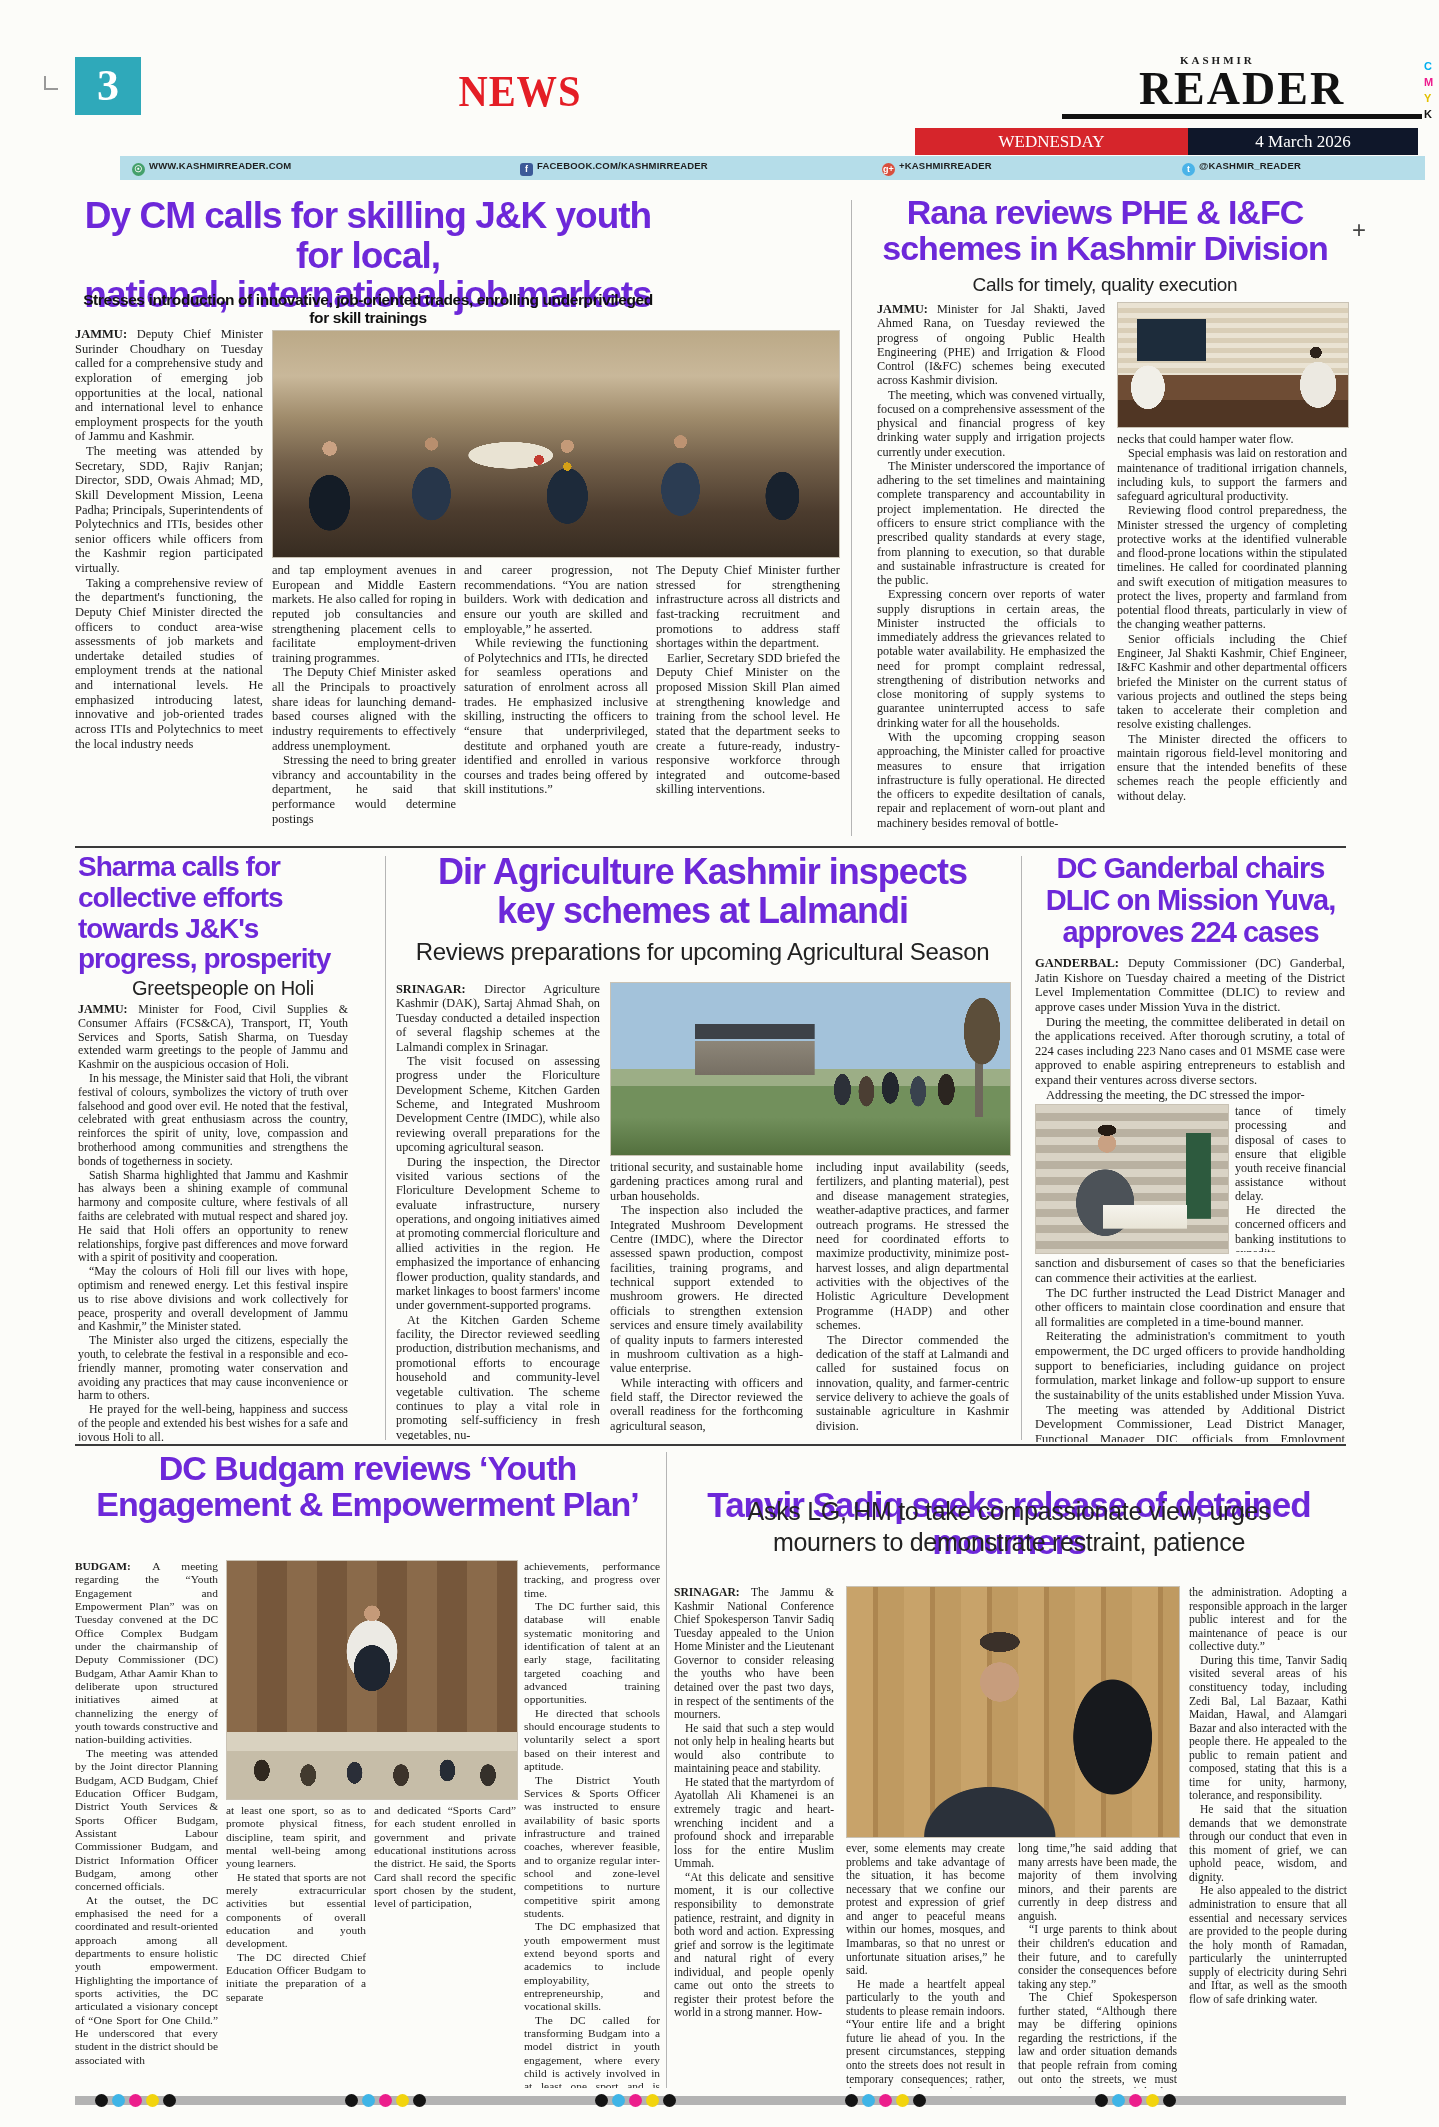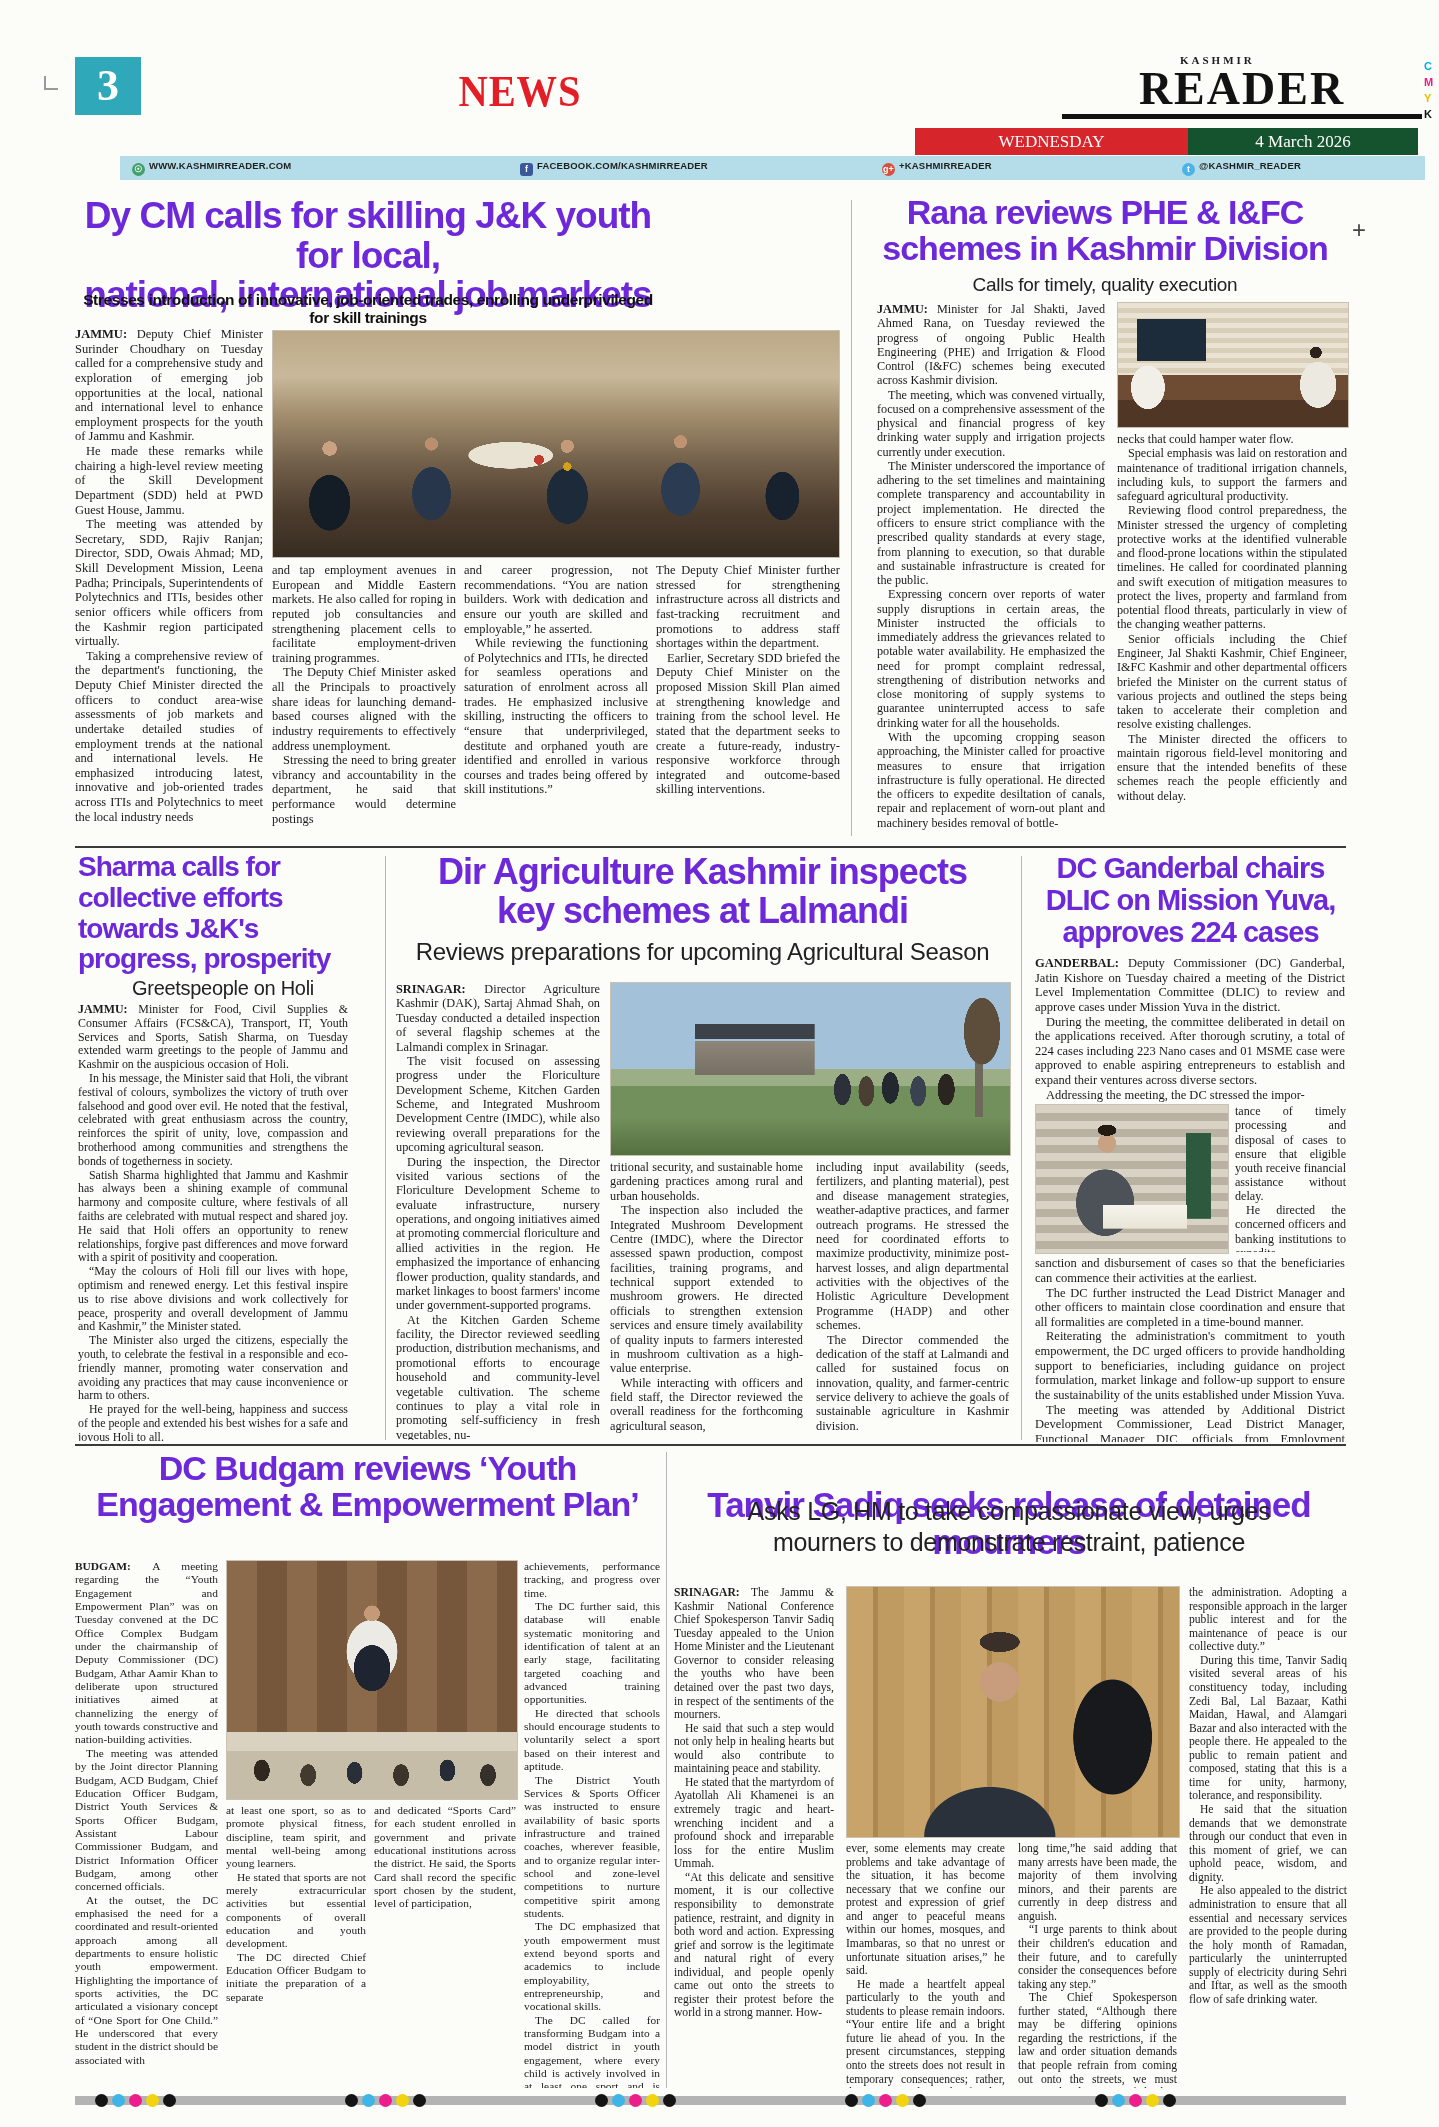--- a/index.html
+++ b/index.html
@@ -73,21 +73,21 @@
     radial-gradient(ellipse 30px 38px at 50% 45%, #1e2530 0 60%, transparent 61%),
     radial-gradient(ellipse 42px 52px at 50% 38%, #eceae4 0 60%, transparent 61%),
     repeating-linear-gradient(90deg,#8a6a4a 0 30px,#76573b 30px 60px);}
   .ph-tanvir{background:
     radial-gradient(ellipse 65px 95px at 80% 60%, #17191d 0 60%, transparent 61%),
     radial-gradient(ellipse 32px 16px at 46% 22%, #3a3029 0 62%, transparent 63%),
     radial-gradient(circle 30px at 46% 38%, #c79d7d 0 65%, transparent 66%),
     radial-gradient(ellipse 105px 80px at 43% 100%, #2b313a 0 62%, transparent 63%),
     repeating-linear-gradient(90deg,#c8a36a 0 26px,#ad8650 26px 31px,#bf9a61 31px 57px);}
   .dateline-red{background:#d6252b;}
-  .dateline-black{background:#14532d;}
+  .dateline-black{background:#0f172a;}
   .datebar span{color:#fff;font-weight:400;font-size:17px;line-height:27px;display:block;text-align:center;}
   .social{background:#b5dde9;}
   .social-item{position:absolute;top:4px;font-family:"Liberation Sans",sans-serif;
                font-weight:700;font-size:9.5px;color:#1e1e1e;letter-spacing:.2px;}
   .sicon{display:inline-block;width:13px;height:13px;border-radius:50%;color:#fff;
          font:700 9px/13px "Liberation Sans",sans-serif;text-align:center;vertical-align:-3px;margin-right:4px;}
   .cmyk span{display:block;font:700 11px/16px "Liberation Sans",sans-serif;}
   .dots{position:absolute;top:-2px;display:flex;gap:4px;}
   .dots i{width:13px;height:13px;border-radius:50%;display:block;}
 </style>
@@ -149,21 +149,20 @@
   <div class="abs rule-v" style="left:1021px;top:856px;height:584px;"></div>
   <div class="abs rule-v" style="left:666px;top:1452px;height:636px;"></div>
 
   <div>
     <div class="abs headline center" style="left:78px;top:196px;width:580px;font-size:37px;">Dy CM calls for skilling J&amp;K youth for local,
 national, international job markets</div>
     <div class="abs sub-bold center" style="left:78px;top:291px;width:580px;font-size:15.5px;letter-spacing:-0.4px;">Stresses introduction of innovative, job-oriented trades, enrolling underprivileged for skill trainings</div>
     <div class="ph ph-dycm" style="left:272px;top:330px;width:566px;height:226px;"></div>
     <div class="abs col f-body" style="left:75px;top:327px;width:188px;height:512px;">
         <p><b>JAMMU: </b>Deputy Chief Minister Surinder Choudhary on Tuesday called for a comprehensive study and exploration of emerging job opportunities at the local, national and international level to enhance employment prospects for the youth of Jammu and Kashmir.</p>
-        <p>He made these remarks while chairing a high-level review meeting of the Skill Development Department (SDD) held at PWD Guest House, Jammu.</p>
         <p>The meeting was attended by Secretary, SDD, Rajiv Ranjan; Director, SDD, Owais Ahmad; MD, Skill Development Mission, Leena Padha; Principals, Superintendents of Polytechnics and ITIs, besides other senior officers while officers from the Kashmir region participated virtually.</p>
         <p>Taking a comprehensive review of the department's functioning, the Deputy Chief Minister directed the officers to conduct area-wise assessments of job markets and undertake detailed studies of employment trends at the national and international levels. He emphasized introducing latest, innovative and job-oriented trades across ITIs and Polytechnics to meet the local industry needs</p>
       </div>
     <div class="abs col f-body" style="left:272px;top:563px;width:184px;height:276px;">
         <p>and tap employment avenues in European and Middle Eastern markets. He also called for roping in reputed job consultancies and strengthening placement cells to facilitate employment-driven training programmes.</p>
         <p>The Deputy Chief Minister asked all the Principals to proactively share ideas for launching demand-based courses aligned with the industry requirements to effectively address unemployment.</p>
         <p>Stressing the need to bring greater vibrancy and accountability in the department, he said that performance would determine postings</p>
       </div>
     <div class="abs col f-body" style="left:464px;top:563px;width:184px;height:276px;">
         <p>and career progression, not recommendations. “You are nation builders. Work with dedication and ensure our youth are skilled and employable,” he asserted.</p>

